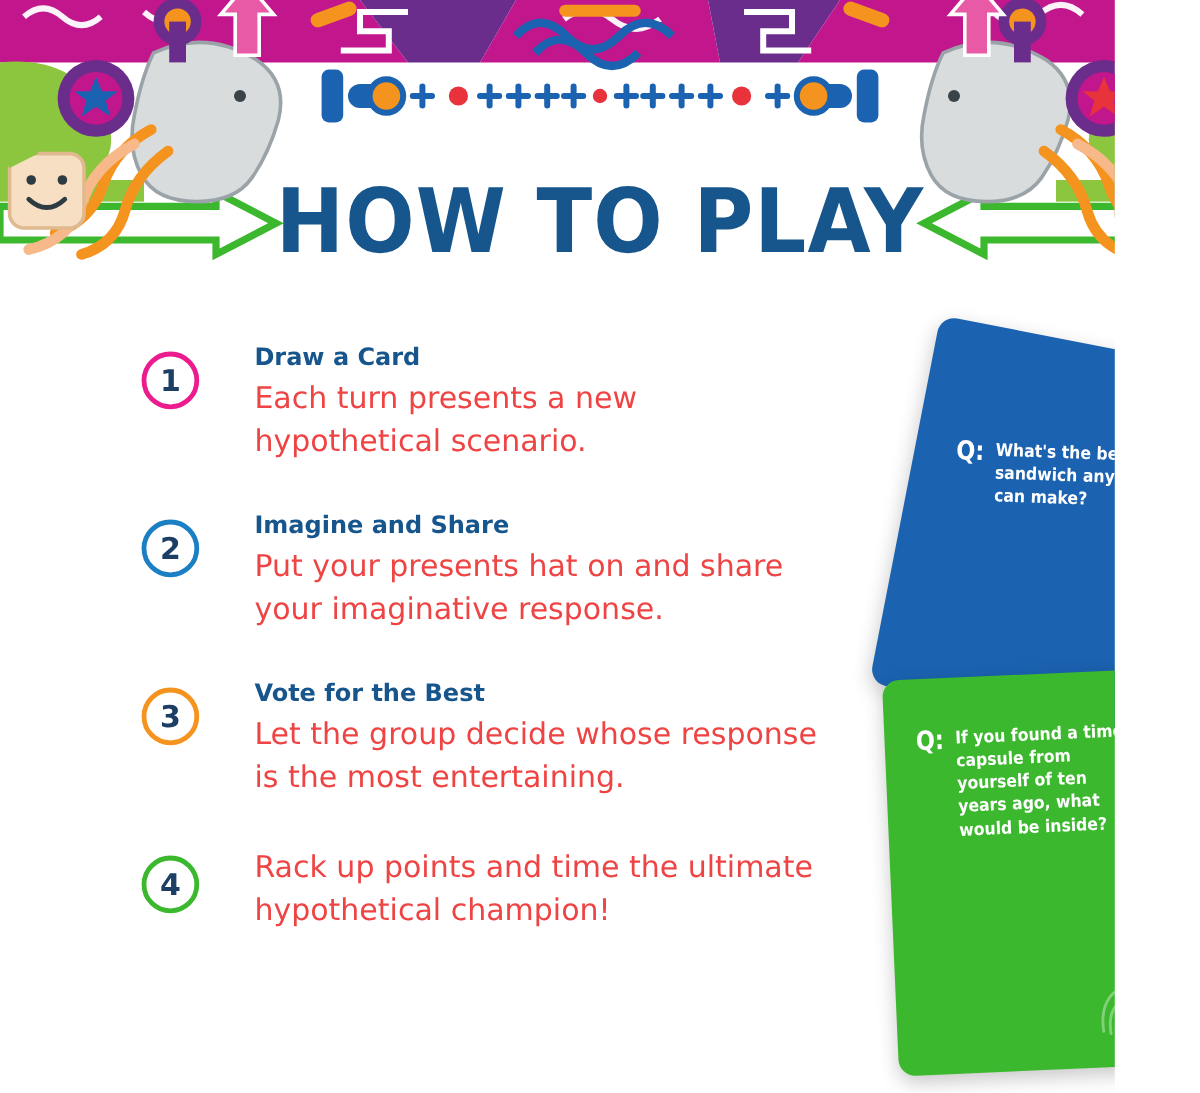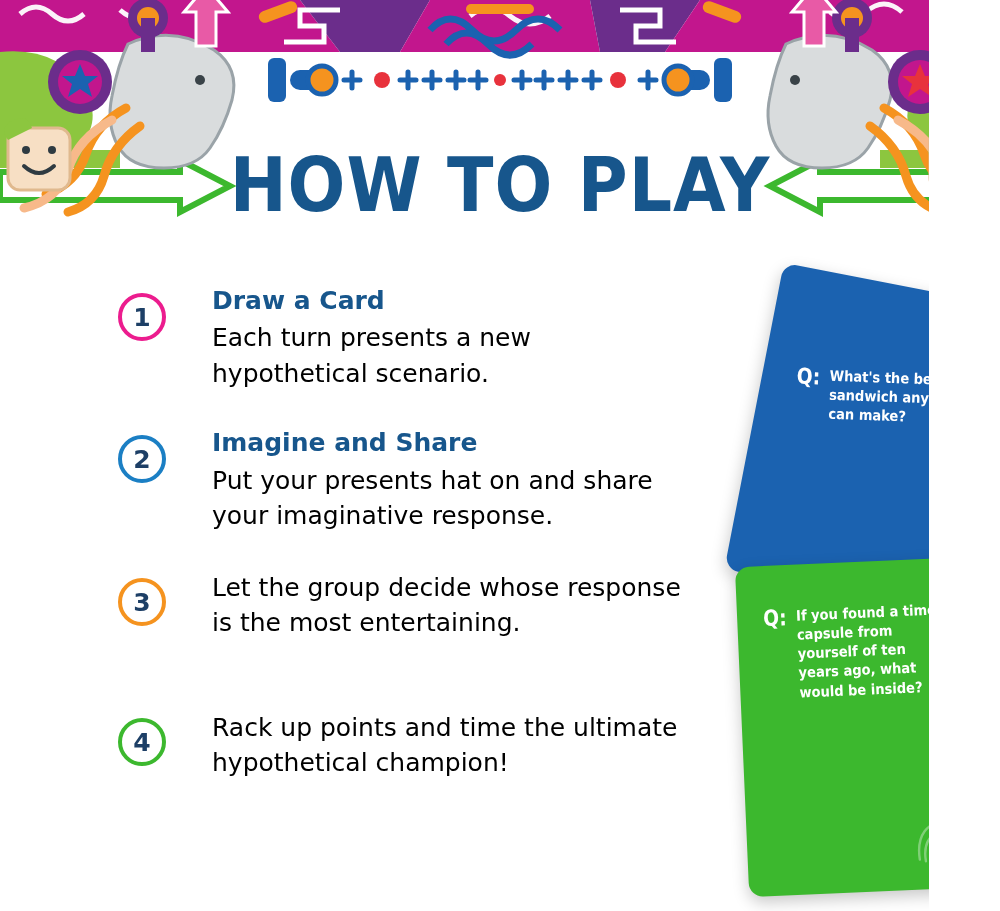--- a/index.html
+++ b/index.html
@@ -70,30 +70,30 @@
     color: #1d3f66;
     font-family: "DejaVu Sans", sans-serif;
     font-weight: bold;
     font-size: 25px;
     line-height: 41px;
     text-align: center;
   }
   .step-title {
     font-family: "DejaVu Sans", sans-serif;
     font-weight: bold;
-    font-size: 25px;
+    font-size: 20px;
     color: #17568c;
     line-height: 1.25;
     margin-bottom: 4px;
   }
   .step-desc {
     font-family: "DejaVu Sans", sans-serif;
     font-weight: normal;
     font-size: 25px;
-    color: #000000;
+    color: #ef4444;
     line-height: 1.42;
     max-width: 470px;
   }
 
   
   .card {
     position: absolute;
     border-radius: 14px;
     box-shadow: 0 6px 16px rgba(0,0,0,0.22);
     overflow: hidden;
@@ -318,20 +318,21 @@
     </div>
 
     <div class="step">
       <div class="badge" style="border-color:#1b7fc4;">2</div>
       <div class="step-title">Imagine and Share</div>
       <div class="step-desc">Put your presents hat on and share your imaginative response.</div>
     </div>
 
     <div class="step">
       <div class="badge" style="border-color:#f5931f;">3</div>
+      <div class="step-title">Vote for the Best</div>
       <div class="step-desc">Let the group decide whose response is the most entertaining.</div>
     </div>
 
     <div class="step">
       <div class="badge" style="border-color:#3cb82e;">4</div>
       <div class="step-desc">Rack up points and time the ultimate hypothetical champion!</div>
     </div>
 
   </div>
 

